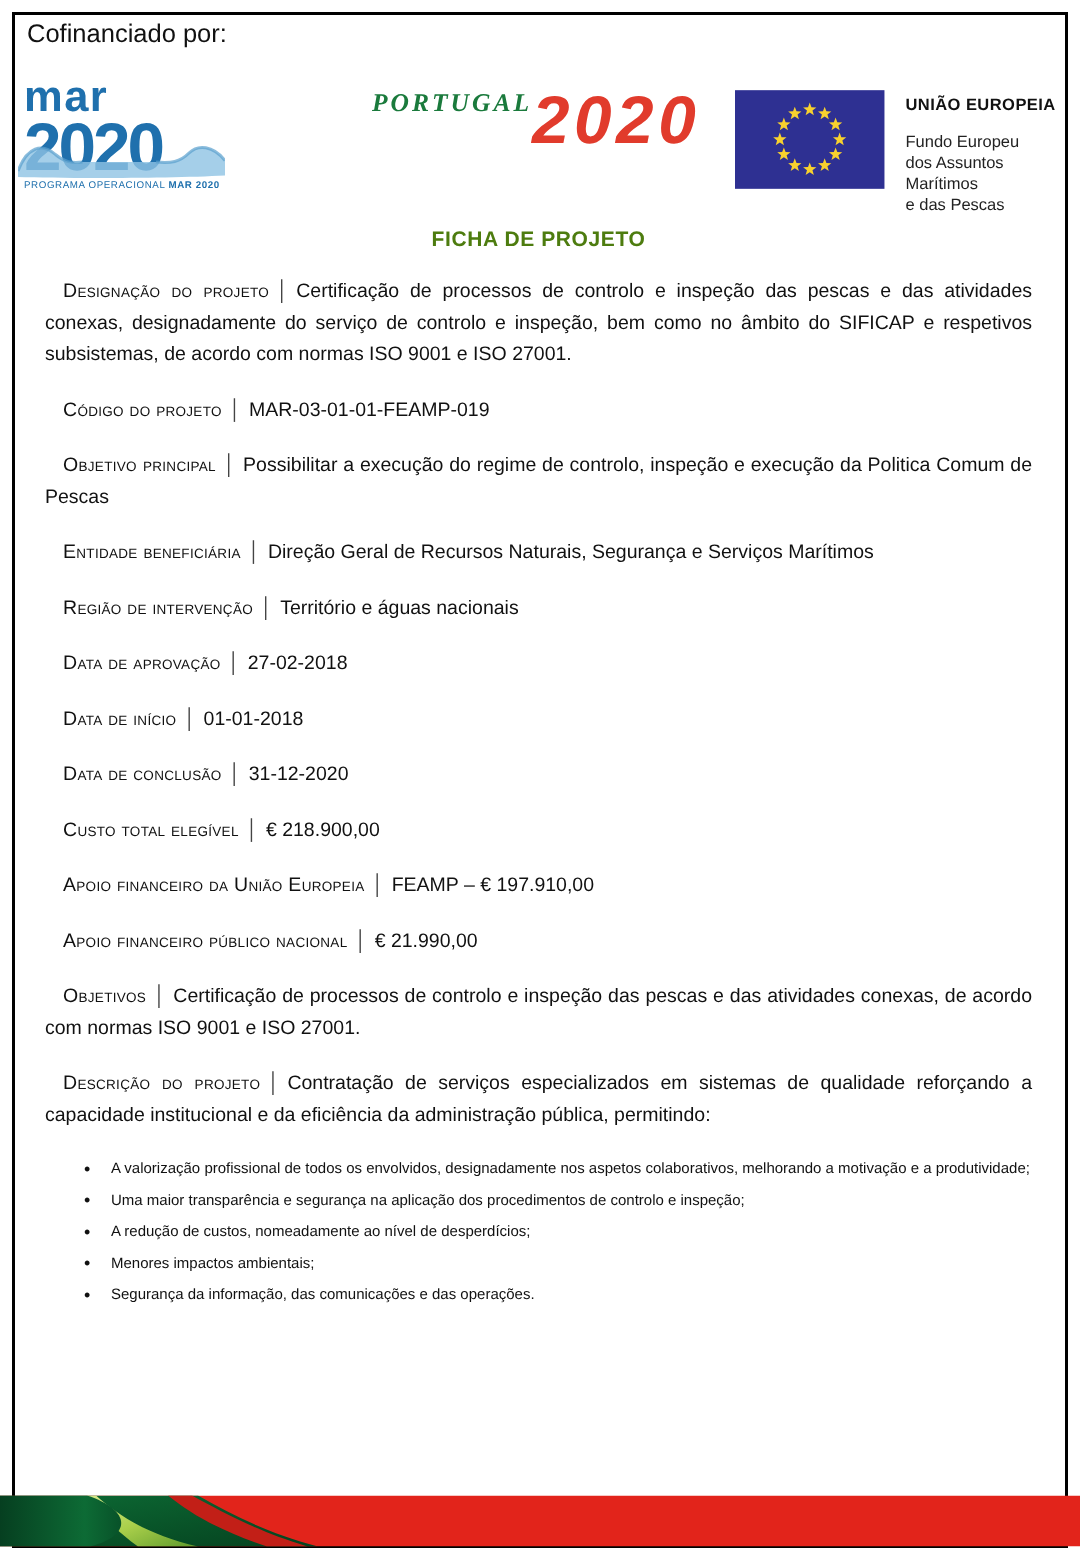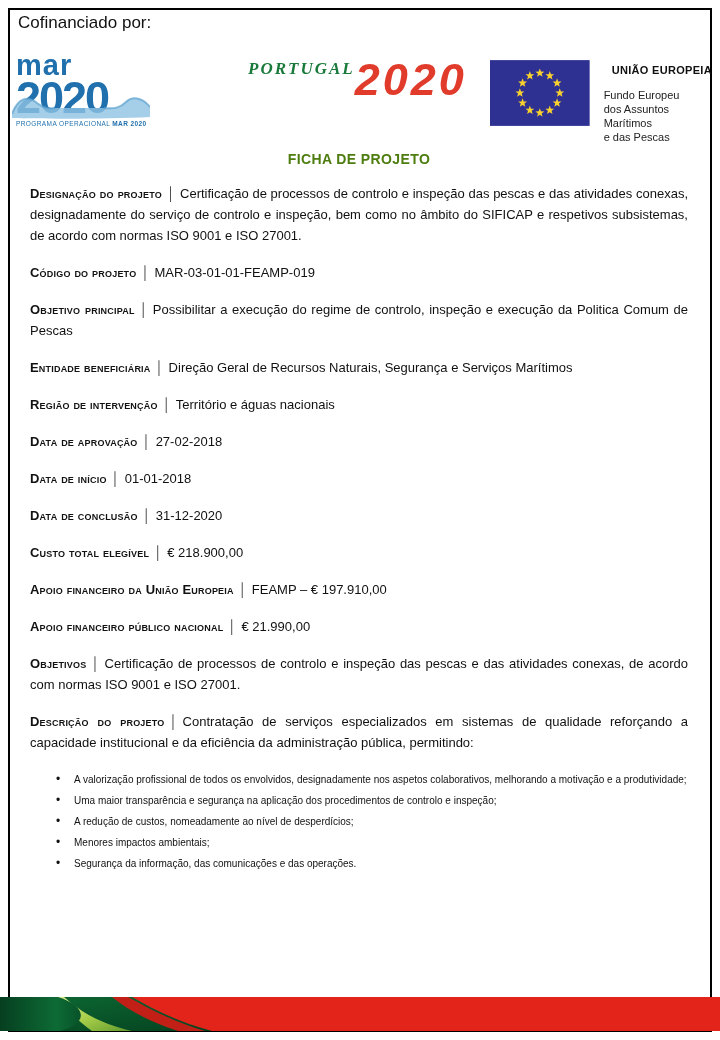--- a/index.html
+++ b/index.html
@@ -24,29 +24,29 @@
   .logo-pt { position:absolute; left:240px; top:58px; width:220px; height:72px; display:flex; align-items:flex-start; }
   .pt-leaf { width:36px; height:66px; margin-right:8px; }
   .pt-col { display:flex; flex-direction:row;font-style:italic; }
   .pt-word { font-family:"Liberation Serif", serif; font-weight:bold; font-size:17px;
              color:#1a7a3c; letter-spacing:2px; line-height:18px; margin-top:2px; }
   .pt-year { font-size:45px; font-weight:bold; color:#e13b2c; letter-spacing:3px; line-height:44px; }
 
   .logo-eu { position:absolute; left:490px; top:60px; display:flex; align-items:flex-start; }
   .eu-flag { width:100px; height:66px; }
   .eu-text { margin-left:14px; padding-top:4px; }
-  .eu-title { font-size:11px; font-weight:bold; color:#111; margin-bottom:12px; letter-spacing:.3px;text-align:center; }
+  .eu-title { font-size:11px; font-weight:bold; color:#111; margin-bottom:12px; letter-spacing:.3px; }
   .eu-line { font-size:11px; color:#222; line-height:14px; }
 
   
   .content { position:absolute; left:30px; right:32px; top:151px; }
   .doc-title { font-size:14px; font-weight:bold; text-align:center; letter-spacing:.4px;
                margin-bottom:12px; color:#4d7c0f; }
   .field { font-size:13px; line-height:21px; text-align:justify; margin:16px 0; color:#111; }
-  .flabel { font-weight:bold; font-variant:small-caps; letter-spacing:.2px; }
+  .flabel { font-weight:normal; font-variant:small-caps; letter-spacing:.2px;margin-left:12px; }
   .fsep { font-weight:300; color:#444; padding:0 5px; }
   .bullets { list-style:none; margin:0 0 0 24px; padding:0; }
   .bullets li { position:relative; padding-left:20px; font-size:10px; line-height:21px;
                 text-align:justify; color:#111; }
   .bullets li::before { content:"\2022"; position:absolute; left:2px; top:0; font-size:12px; color:#111; }
 
   
   .footer-ribbon { position:absolute; left:0; top:997px; width:720px; height:34px; }
 </style>
 </head>

